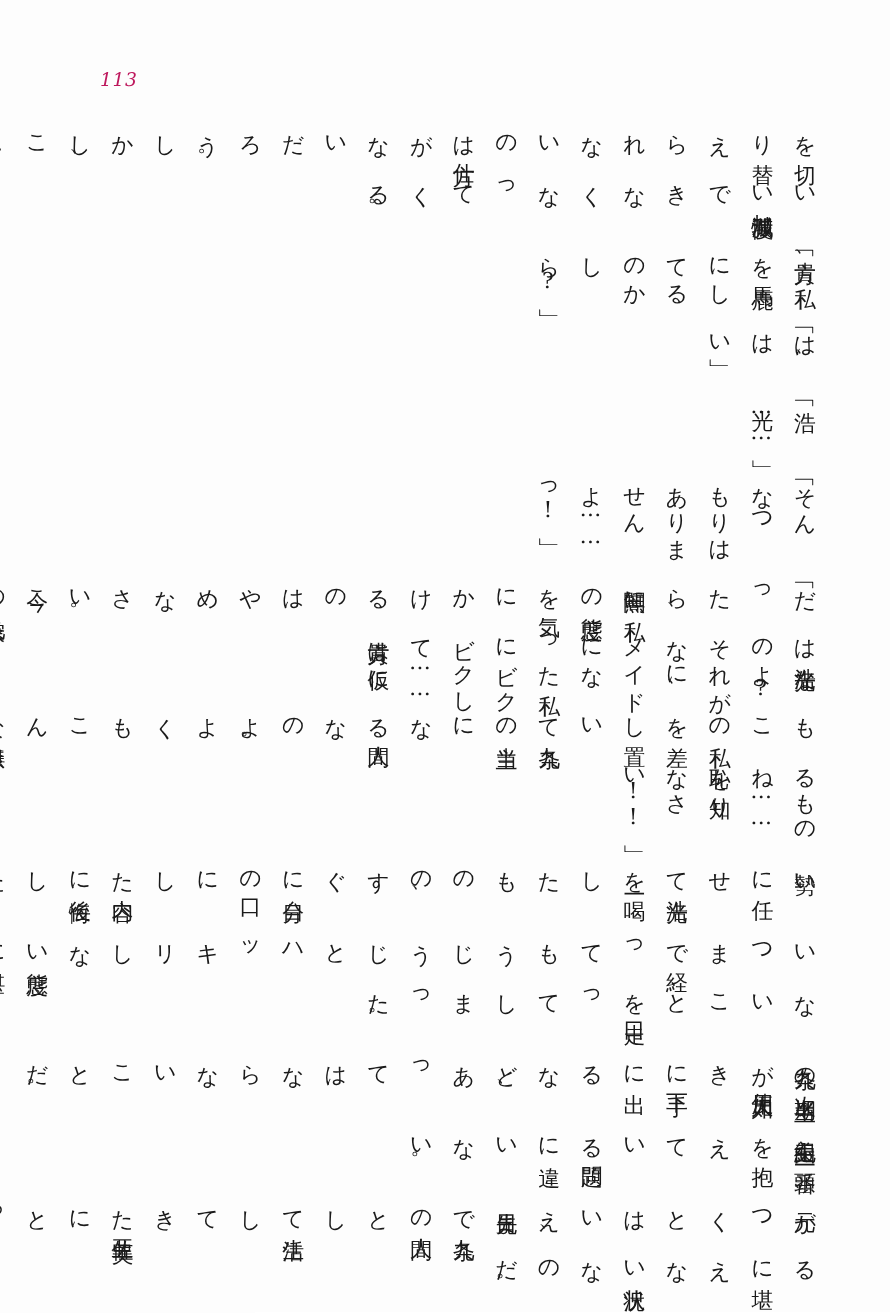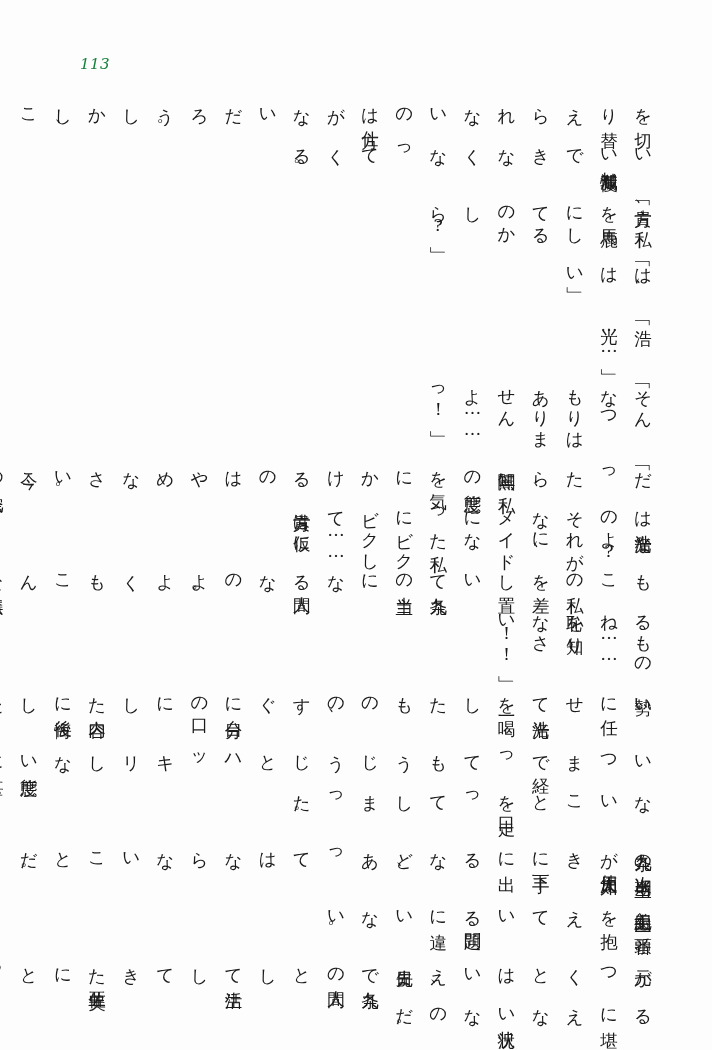--- a/index.html
+++ b/index.html
@@ -15,21 +15,21 @@
     overflow: hidden;
     font-family: "DejaVu Serif", "Liberation Serif", serif;
     color: #1a1a1a;
   }
   .page-number {
     position: absolute;
     top: 55px;
     left: 80px;
     font-size: 15px;
     font-style: italic;
-    color: #15803d;
+    color: #be185d;
     letter-spacing: 0.5px;
   }
   .text-body {
     position: absolute;
     top: 96px;
     right: 52px;
     height: 880px;
     width: 560px;
     display: flex;
     flex-direction: row;

